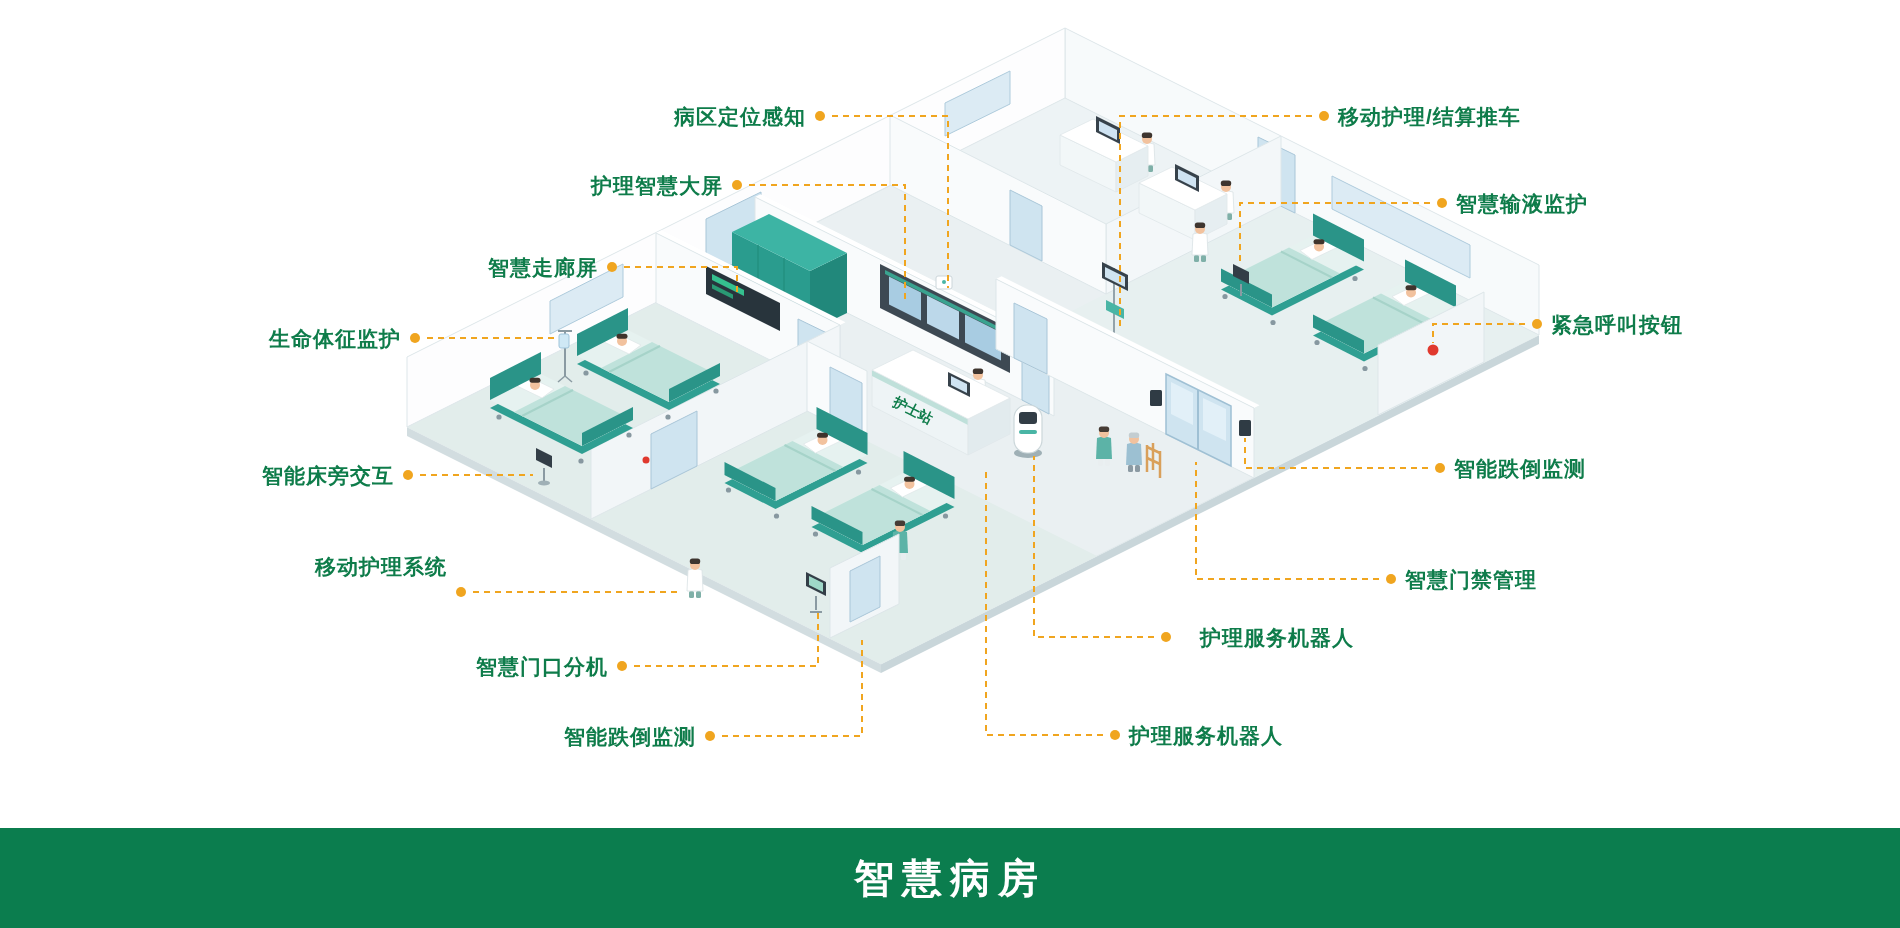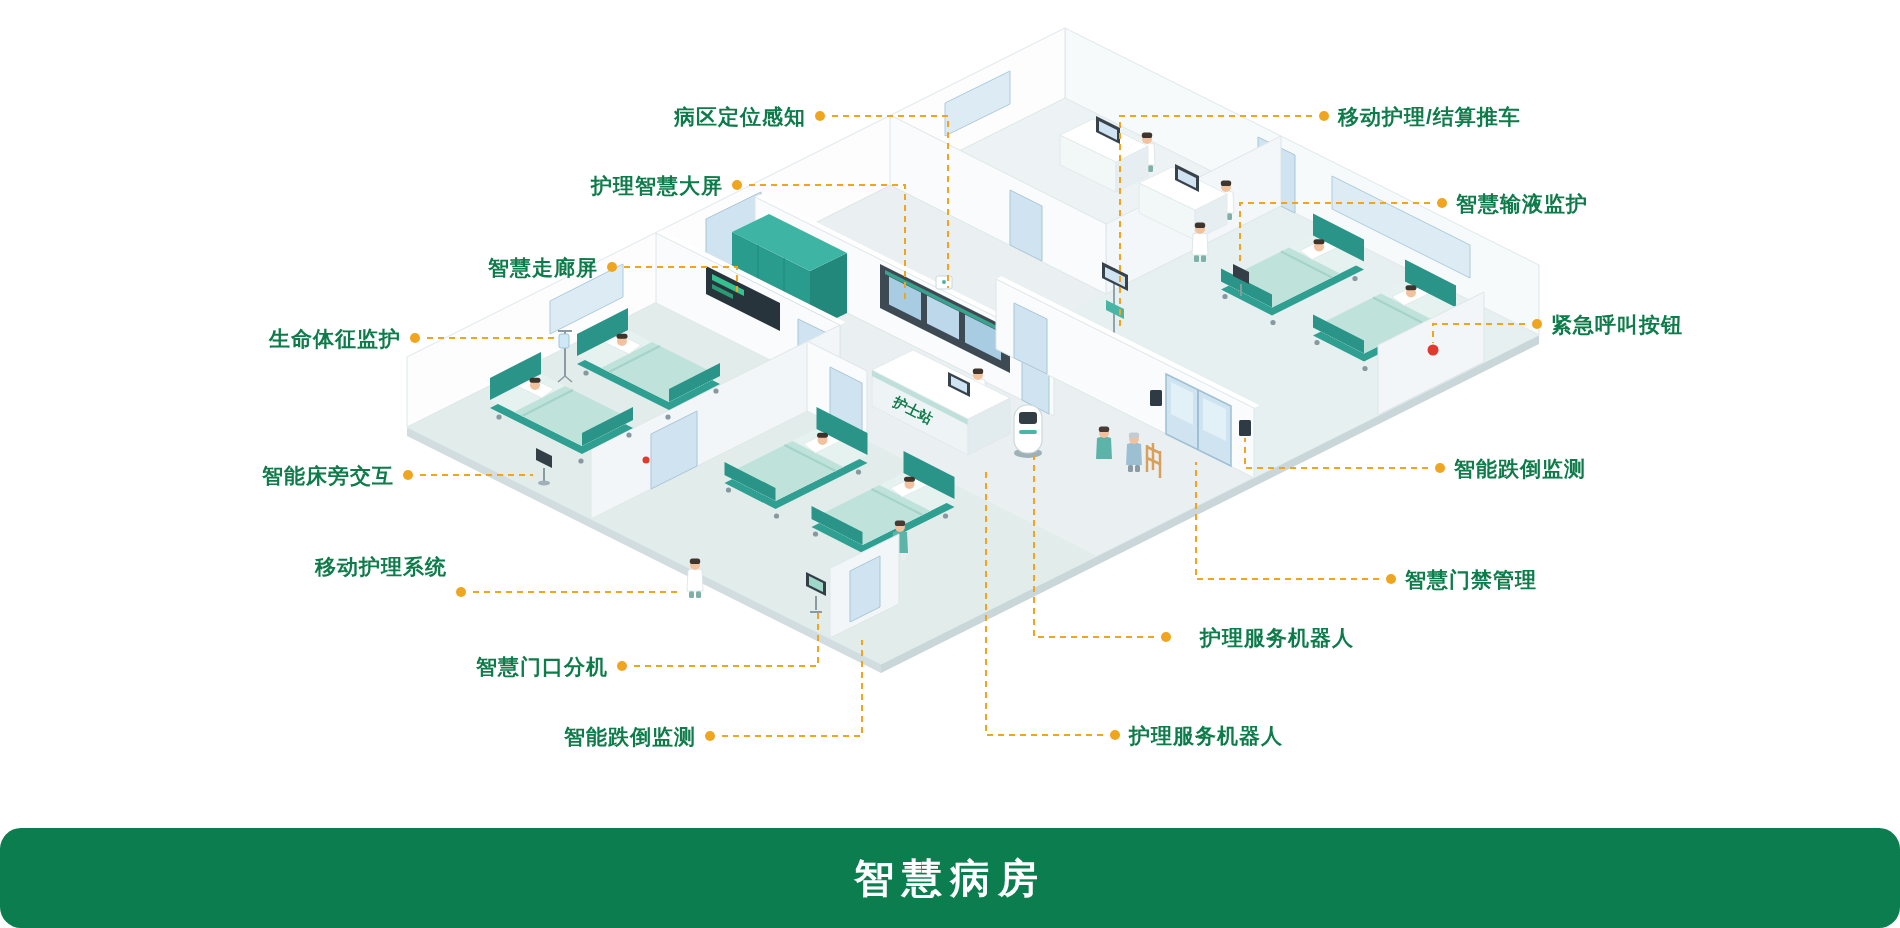--- a/index.html
+++ b/index.html
@@ -3,21 +3,21 @@
 <meta charset="utf-8">
 <style>
   html,body{margin:0;padding:0;background:#ffffff;}
   .stage{position:relative;width:1900px;height:928px;background:#ffffff;overflow:hidden;
          font-family:"Liberation Sans",sans-serif;}
   .scene-svg{position:absolute;left:0;top:0;z-index:1;}
   .callout{position:absolute;z-index:2;font-size:21px;font-weight:700;color:#0e7c4a;
            white-space:nowrap;line-height:27px;letter-spacing:1px;}
   .callout.left{text-align:right;}
   .banner{position:absolute;left:0;bottom:0;width:100%;height:100px;background:#0b7d4e;
-          display:flex;align-items:center;justify-content:center;z-index:3;border-radius:21px;}
+          display:flex;align-items:center;justify-content:center;z-index:3;}
   .banner .title{color:#ffffff;font-size:40px;font-weight:700;letter-spacing:8px;}
 </style>
 </head>
 <body>
 
 <div class="stage">
 
 <svg class="scene-svg" width="1900" height="928" viewBox="0 0 1900 928">
 
   <defs>

